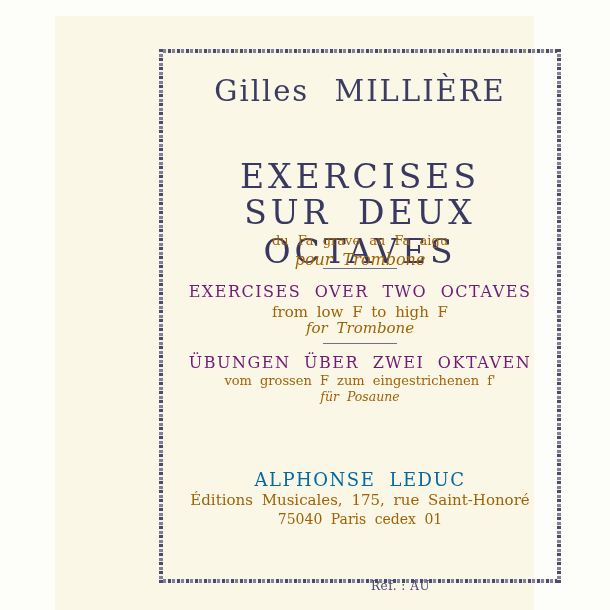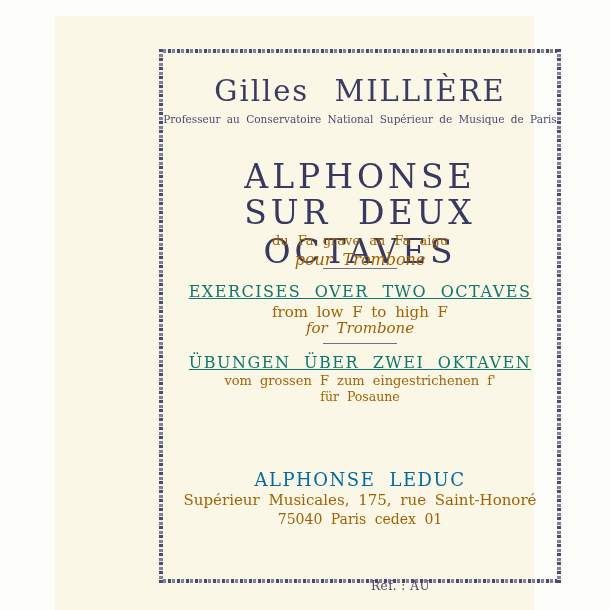--- a/index.html
+++ b/index.html
@@ -48,27 +48,27 @@
     top:177px;font-size:33px;letter-spacing:4px;word-spacing:12px;color:#383860;
   }
   .title-sub1{top:217px;font-size:13px;word-spacing:5px;}
   .title-sub2{top:234px;font-size:16px;font-style:italic;word-spacing:5px;}
   .rule{
     position:absolute;left:268px;width:74px;height:1px;
     background:#70708c;
   }
   .rule-1{top:252px;}
   .rule-2{top:327px;}
-  .lang-title{font-size:16px;letter-spacing:1.5px;word-spacing:7px;color:#0f766e;text-decoration:underline;}
+  .lang-title{font-size:16px;letter-spacing:1.5px;word-spacing:7px;color:#701a75;}
   .en-title{top:266px;}
   .en-sub1{top:287px;font-size:15px;word-spacing:4px;}
   .en-sub2{top:303px;font-size:15px;font-style:italic;word-spacing:4px;}
   .de-title{top:337px;}
   .de-sub1{top:357px;font-size:13px;word-spacing:4px;}
-  .de-sub2{top:373px;font-size:12.5px;word-spacing:4px;}
+  .de-sub2{top:373px;font-size:12.5px;font-style:italic;word-spacing:4px;}
   .pub-name{top:453px;font-size:18px;letter-spacing:1.5px;word-spacing:7px;color:#0369a1;}
   .pub-line2{top:475px;font-size:15px;word-spacing:4px;}
   .pub-line3{top:495px;font-size:14px;word-spacing:4px;}
   .foot-cat{
     position:absolute;left:104px;width:402px;text-align:center;
     top:567px;font-size:9.5px;color:#565678;letter-spacing:0.5px;
   }
   .foot-ref{
     position:absolute;top:563px;right:104px;
     font-size:12px;color:#4a4a72;letter-spacing:0.5px;
@@ -79,38 +79,37 @@
 
 <div class="scan">
   <div class="page">
 
     <div class="frame-edge frame-h" style="top:33px;"></div>
     <div class="frame-edge frame-h" style="top:563px;"></div>
     <div class="frame-edge frame-v" style="left:104px;"></div>
     <div class="frame-edge frame-v" style="left:502px;"></div>
 
     <div class="t author-name">Gilles MILLIÈRE</div>
-    <div class="t author-sub">Professeur au Conservatoire National Supérieur de Musique de Paris</div>
 
-    <div class="t title-1">ALPHONSE</div>
+    <div class="t title-1">EXERCISES</div>
     <div class="t title-2">SUR DEUX OCTAVES</div>
     <div class="t title-sub1">du Fa grave au Fa aigu</div>
     <div class="t title-sub2">pour Trombone</div>
 
     <div class="rule rule-1"></div>
 
     <div class="t lang-title en-title">EXERCISES OVER TWO OCTAVES</div>
     <div class="t en-sub1">from low F to high F</div>
     <div class="t en-sub2">for Trombone</div>
 
     <div class="rule rule-2"></div>
 
     <div class="t lang-title de-title">ÜBUNGEN ÜBER ZWEI OKTAVEN</div>
     <div class="t de-sub1">vom grossen F zum eingestrichenen f'</div>
     <div class="t de-sub2">für Posaune</div>
 
     <div class="t pub-name">ALPHONSE LEDUC</div>
-    <div class="t pub-line2">Supérieur Musicales, 175, rue Saint-Honoré</div>
+    <div class="t pub-line2">Éditions Musicales, 175, rue Saint-Honoré</div>
     <div class="t pub-line3">75040 Paris cedex 01</div>
 
     <div class="foot-ref">Réf. : AU</div>
   </div>
 </div>
 
 </body></html>

